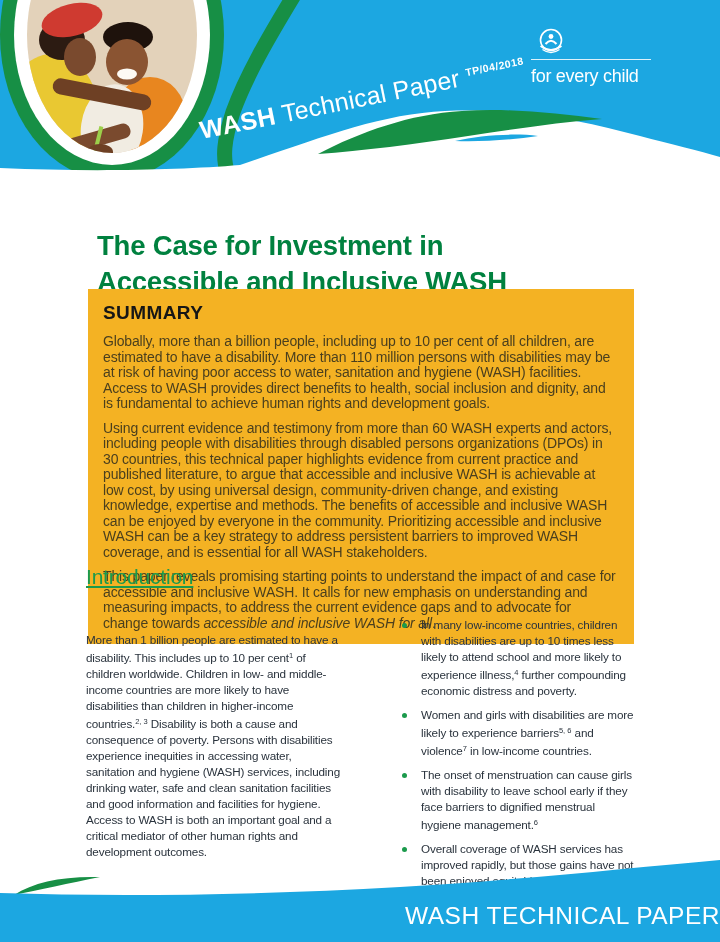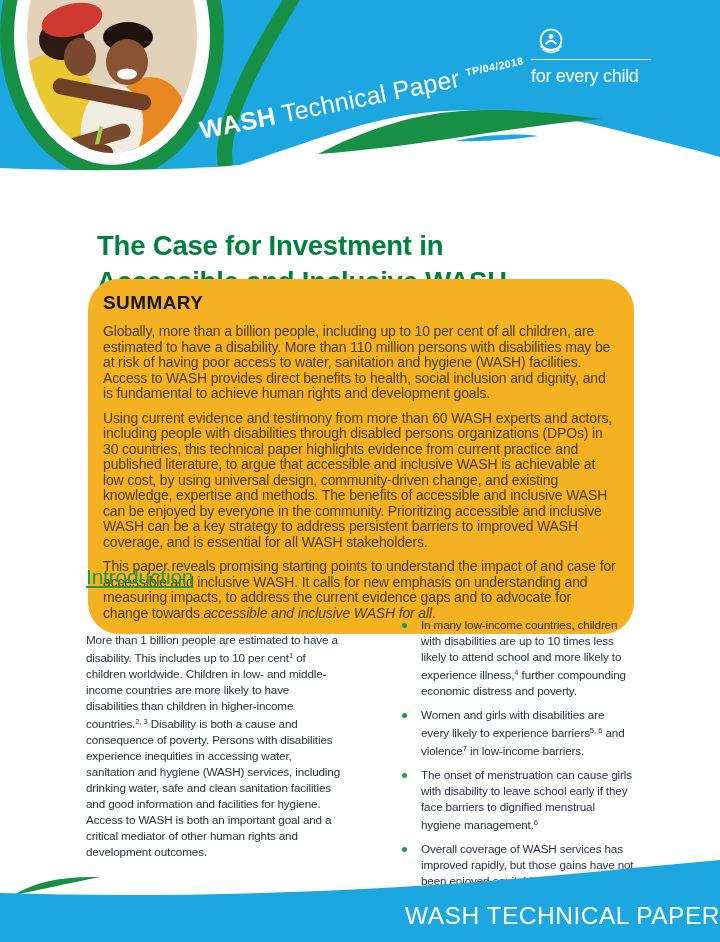--- a/index.html
+++ b/index.html
@@ -25,23 +25,22 @@
   .logo-row{display:flex;align-items:center;}
   .logo-word{font-size:30px;font-weight:600;letter-spacing:-.5px;line-height:32px;}
   .logo-globe{margin-left:5px;}
   .logo-rule{border-top:1px solid rgba(255,255,255,.85);margin-top:3px;}
   .logo-tag{font-size:18px;font-weight:400;margin-top:6px;letter-spacing:-.3px;}
   .doc-title{
     position:absolute;left:97px;top:188px;font-size:27.5px;font-weight:bold;
     line-height:36px;color:var(--title-green);letter-spacing:-.2px;margin-top:40px;
   }
   .summary-box{
-    position:absolute;left:88px;top:279px;width:546px;background:var(--summary-bg);
+    position:absolute;left:88px;top:289px;width:546px;background:var(--summary-bg);
     padding:13px 15px 13px;
-    border-radius:31px;
   }
   .summary-box h2{
     font-size:19px;font-weight:bold;color:#161616;letter-spacing:.4px;margin-bottom:10px;
   }
   .summary-box p{
     font-size:14px;line-height:15.5px;color:var(--summary-text);
     letter-spacing:-.15px;margin-bottom:9px;
   }
   .summary-box p:last-child{margin-bottom:0;}
   .columns{position:absolute;left:86px;top:565px;width:548px;display:flex;justify-content:space-between;}
@@ -137,21 +136,21 @@
   </div>
 
   <div class="columns">
     <div class="col-left">
       <div class="intro-heading">Introduction</div>
       <p class="body-text"><span>More than 1 billion people are estimated to have a disability. This includes up to 10 per cent</span><sup>1</sup><span> of children worldwide. Children in low- and middle-income countries are more likely to have disabilities than children in higher-income countries.</span><sup>2, 3</sup><span> Disability is both a cause and consequence of poverty. Persons with disabilities experience inequities in accessing water, sanitation and hygiene (WASH) services, including drinking water, safe and clean sanitation facilities and good information and facilities for hygiene. Access to WASH is both an important goal and a critical mediator of other human rights and development outcomes.</span></p>
     </div>
     <div class="col-right">
       <ul class="bullets body-text">
         <li><span>In many low-income countries, children with disabilities are up to 10 times less likely to attend school and more likely to experience illness,</span><sup>4</sup><span> further compounding economic distress and poverty.</span></li>
-        <li><span>Women and girls with disabilities are every likely to experience barriers</span><sup>5, 6</sup><span> and violence</span><sup>7</sup><span> in low-income barriers.</span></li>
+        <li><span>Women and girls with disabilities are more likely to experience barriers</span><sup>5, 6</sup><span> and violence</span><sup>7</sup><span> in low-income countries.</span></li>
         <li><span>The onset of menstruation can cause girls with disability to leave school early if they face barriers to dignified menstrual hygiene management.</span><sup>6</sup></li>
         <li><span>Overall coverage of WASH services has improved rapidly, but those gains have not been enjoyed equitably by everyone.</span></li>
       </ul>
     </div>
   </div>
 
   <svg class="footer-art" width="720" height="87" viewBox="0 0 720 87" aria-hidden="true">
     <path d="M14,40 C 34,27 62,21 100,22 C 70,28 38,35 14,40 Z" fill="var(--green)"></path>
     <path d="M0,38 C 120,42 260,40 400,32 C 520,25 630,13 720,5 L720,87 L0,87 Z" fill="var(--blue)"></path>
   </svg>

